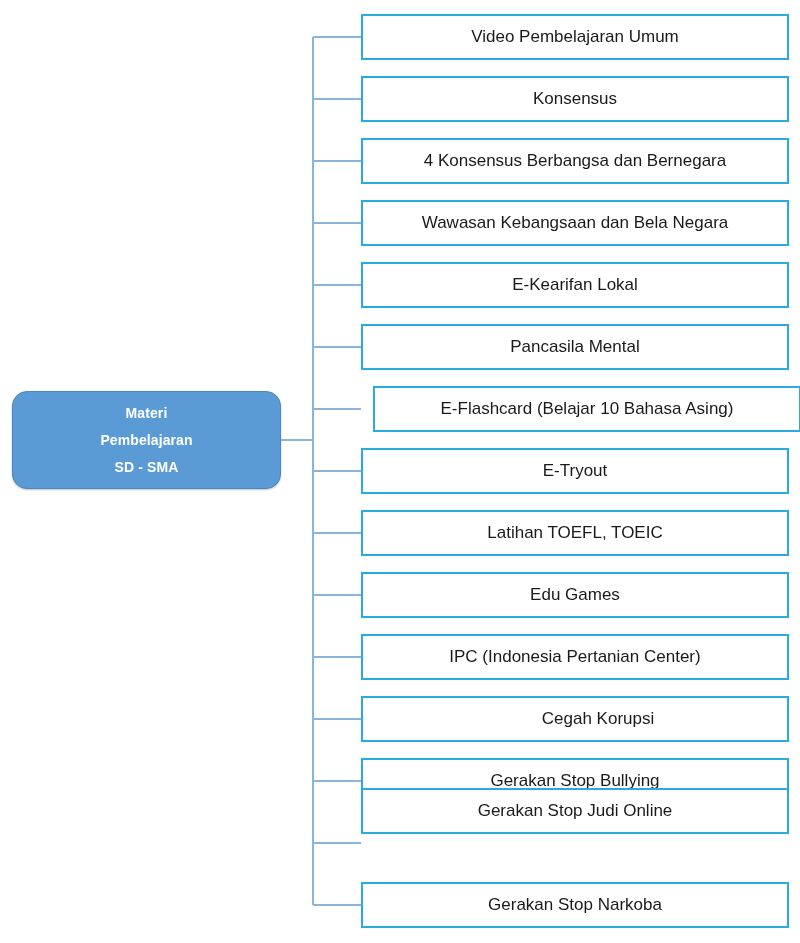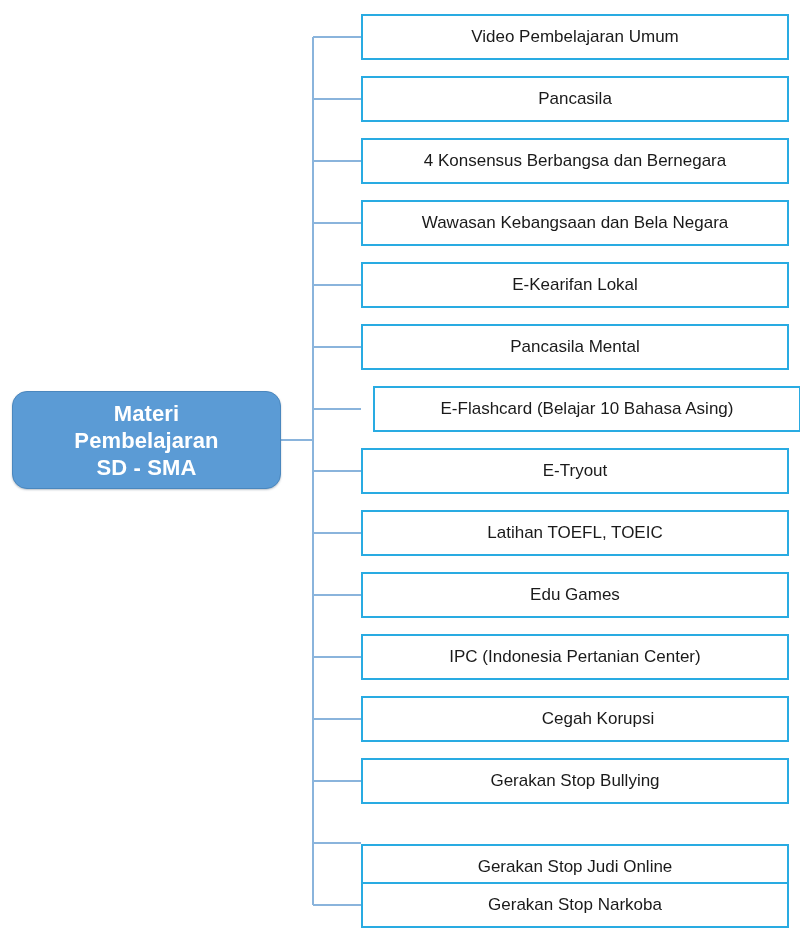--- a/index.html
+++ b/index.html
@@ -36,21 +36,21 @@
     border: 1px solid #4A87BE;
     border-radius: 15px;
     box-shadow: 0 1px 2px rgba(60, 80, 100, 0.35);
     display: flex;
     align-items: center;
     justify-content: center;
   }
   #root-node-label {
     color: #ffffff;
     font-weight: bold;
-    font-size: 22px;
+    font-size: 14px;
     line-height: 27px;
     text-align: center;
     letter-spacing: 0.1px;
     white-space: pre-line;
   }
   .leaf-node {
     position: absolute;
     left: 361px;
     width: 428px;
     height: 46px;
@@ -100,21 +100,21 @@
     <div id="root-node-label">Materi
 Pembelajaran
 SD - SMA</div>
   </div>
 
   <div id="leaf-container">
       <div class="leaf-node" style="top: 14px;">
         <div class="leaf-node-label">Video Pembelajaran Umum</div>
       </div>
       <div class="leaf-node" style="top: 76px;">
-        <div class="leaf-node-label">Pancasila</div>
+        <div class="leaf-node-label">Konsensus</div>
       </div>
       <div class="leaf-node" style="top: 138px;">
         <div class="leaf-node-label">4 Konsensus Berbangsa dan Bernegara</div>
       </div>
       <div class="leaf-node" style="top: 200px;">
         <div class="leaf-node-label">Wawasan Kebangsaan dan Bela Negara</div>
       </div>
       <div class="leaf-node" style="top: 262px;">
         <div class="leaf-node-label">E-Kearifan Lokal</div>
       </div>
@@ -135,21 +135,21 @@
       </div>
       <div class="leaf-node" style="top: 634px;">
         <div class="leaf-node-label">IPC (Indonesia Pertanian Center)</div>
       </div>
       <div class="leaf-node" style="top: 696px; padding-left: 46px;">
         <div class="leaf-node-label">Cegah Korupsi</div>
       </div>
       <div class="leaf-node" style="top: 758px;">
         <div class="leaf-node-label">Gerakan Stop Bullying</div>
       </div>
-      <div class="leaf-node" style="top: 844px;">
+      <div class="leaf-node" style="top: 788px;">
         <div class="leaf-node-label">Gerakan Stop Judi Online</div>
       </div>
       <div class="leaf-node" style="top: 882px;">
         <div class="leaf-node-label">Gerakan Stop Narkoba</div>
       </div>
     </div>
 
 </div>
 
 </body></html>

